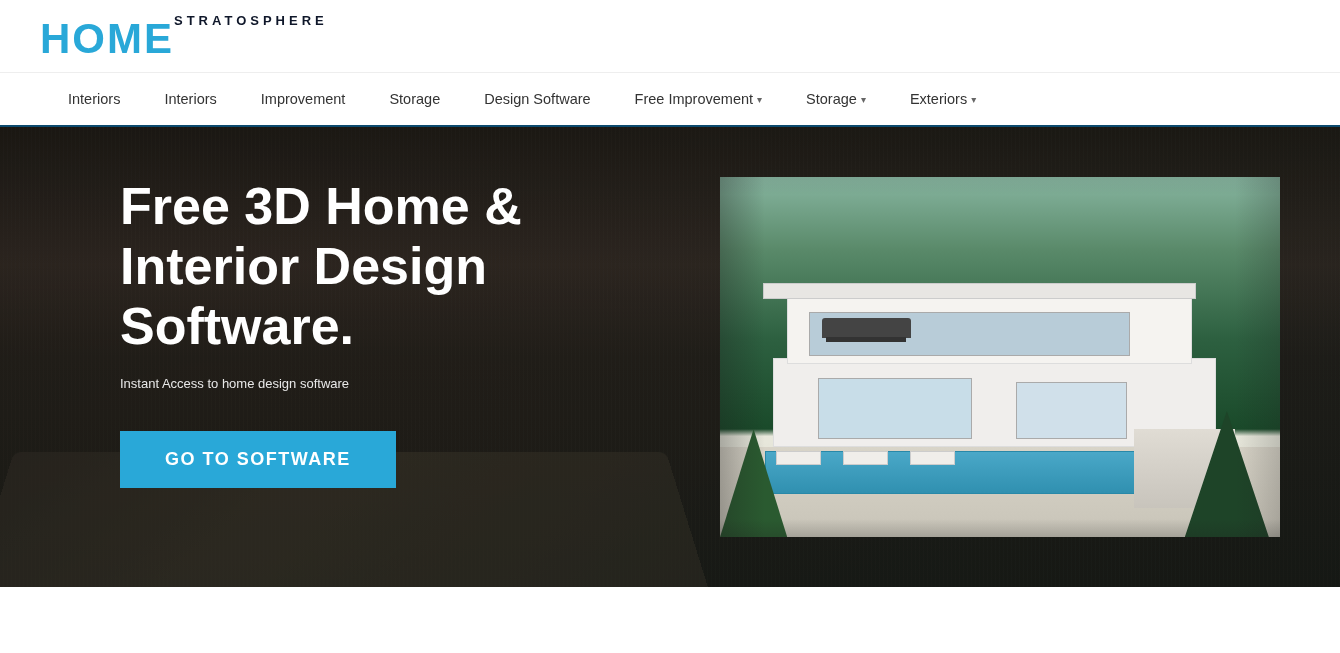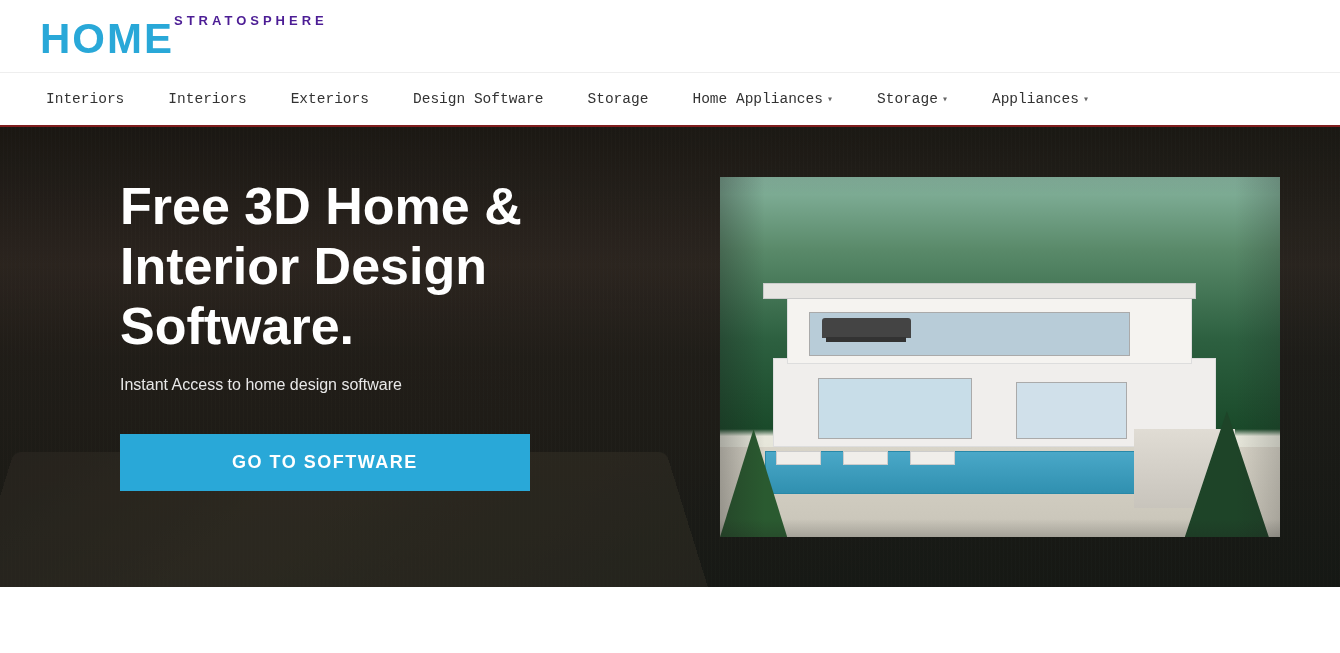--- a/index.html
+++ b/index.html
@@ -18,31 +18,30 @@
     }
     .logo-home {
       font-size: 42px;
       font-weight: 900;
       color: #29a8d8;
       letter-spacing: 2px;
     }
     .logo-stratosphere {
       font-size: 13px;
       font-weight: 700;
-      color: #4c1d95;
+      color: #0f172a;
       letter-spacing: 4px;
       margin-top: -4px;
     }
 
     
     .nav {
       background: #ffffff;
-      padding: 0 24px;
-      border-bottom: 2px solid #7f1d1d;
-      font-family: Liberation Mono, monospace;
+      padding: 0 46px;
+      border-bottom: 2px solid #0c4a6e;
     }
     .nav-list {
       display: flex;
       list-style: none;
       align-items: center;
       gap: 0;
     }
     .nav-list li a {
       display: flex;
       align-items: center;
@@ -116,33 +115,33 @@
       z-index: 10;
     }
     .hero-title {
       font-size: 52px;
       font-weight: 800;
       color: #ffffff;
       line-height: 1.15;
       margin-bottom: 20px;
     }
     .hero-subtitle {
-      font-size: 16px;
+      font-size: 13px;
       font-weight: 400;
       color: #e8e8e8;
       margin-bottom: 40px;
     }
     .hero-btn {
       display: inline-block;
       background: #29a8d8;
       color: #ffffff;
       font-size: 18px;
       font-weight: 700;
       letter-spacing: 1.5px;
-      padding: 18px 112px;
+      padding: 18px 45px;
       text-decoration: none;
       cursor: pointer;
       border: none;
     }
 
     
     .hero-house {
       position: absolute;
       right: 60px;
       top: 50px;
@@ -345,48 +344,48 @@
         <span>Interiors</span>
       </a>
     </li>
     <li>
       <a href="#">
         <span>Interiors</span>
       </a>
     </li>
     <li>
       <a href="#">
-        <span>Exteriors</span>
+        <span>Improvement</span>
+      </a>
+    </li>
+    <li>
+      <a href="#">
+        <span>Storage</span>
       </a>
     </li>
     <li>
       <a href="#">
         <span>Design Software</span>
       </a>
     </li>
     <li>
       <a href="#">
-        <span>Storage</span>
-      </a>
-    </li>
-    <li>
-      <a href="#">
-        <span>Home Appliances</span>
+        <span>Free Improvement</span>
         <span class="chevron">▾</span>
       </a>
     </li>
     <li>
       <a href="#">
         <span>Storage</span>
         <span class="chevron">▾</span>
       </a>
     </li>
     <li>
       <a href="#">
-        <span>Appliances</span>
+        <span>Exteriors</span>
         <span class="chevron">▾</span>
       </a>
     </li>
   </ul>
 </nav>
 
 <section class="hero">
   <div class="hero-bg"></div>
   <div class="hero-bg-texture"></div>
   <div class="keyboard-hint"></div>

